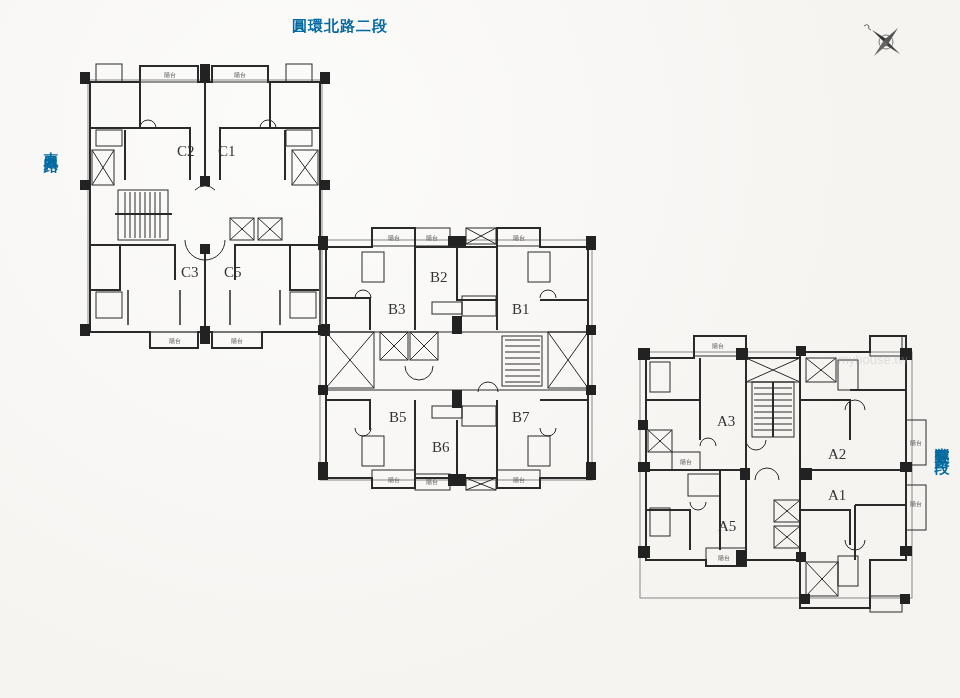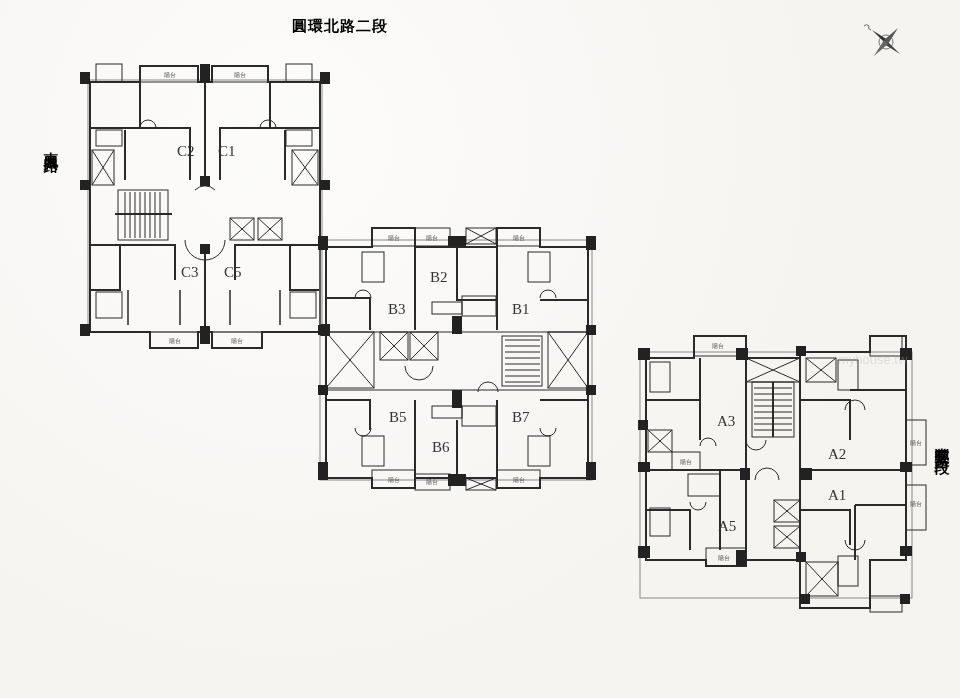--- a/index.html
+++ b/index.html
@@ -1,20 +1,20 @@
 <!DOCTYPE html>
 <html><head>
 <meta charset="utf-8">
 <style>
   html, body { margin:0; padding:0; }
   body { width:960px; height:698px; background:#f7f6f3; position:relative; overflow:hidden;
          font-family:"DejaVu Serif", serif; }
   .paper { position:absolute; inset:0; background:
       radial-gradient(circle at 30% 20%, rgba(255,255,255,0.6), rgba(240,238,234,0.3) 70%); }
-  .road { position:absolute; color:#000000; font-family:"DejaVu Sans", sans-serif; font-size:15px; font-weight:bold; letter-spacing:1px; }
+  .road { position:absolute; color:#0369a1; font-family:"DejaVu Sans", sans-serif; font-size:15px; font-weight:bold; letter-spacing:1px; }
   .road.h { top:17px; left:292px; }
   .road.v { writing-mode:vertical-rl; letter-spacing:3px; }
   .road.east { left:41px; top:140px; }
   .road.feng { left:932px; top:436px; }
   svg.plan { position:absolute; left:0; top:0; }
   .unit { font-family:"Liberation Serif", serif; font-size:15px; fill:#333; }
   .bal { font-family:"DejaVu Sans", sans-serif; font-size:6px; fill:#555; }
   .wm { font-family:"Liberation Sans", sans-serif; font-size:13px; fill:rgba(180,180,180,0.35); }
   .compass { position:absolute; left:862px; top:22px; }
 </style>

